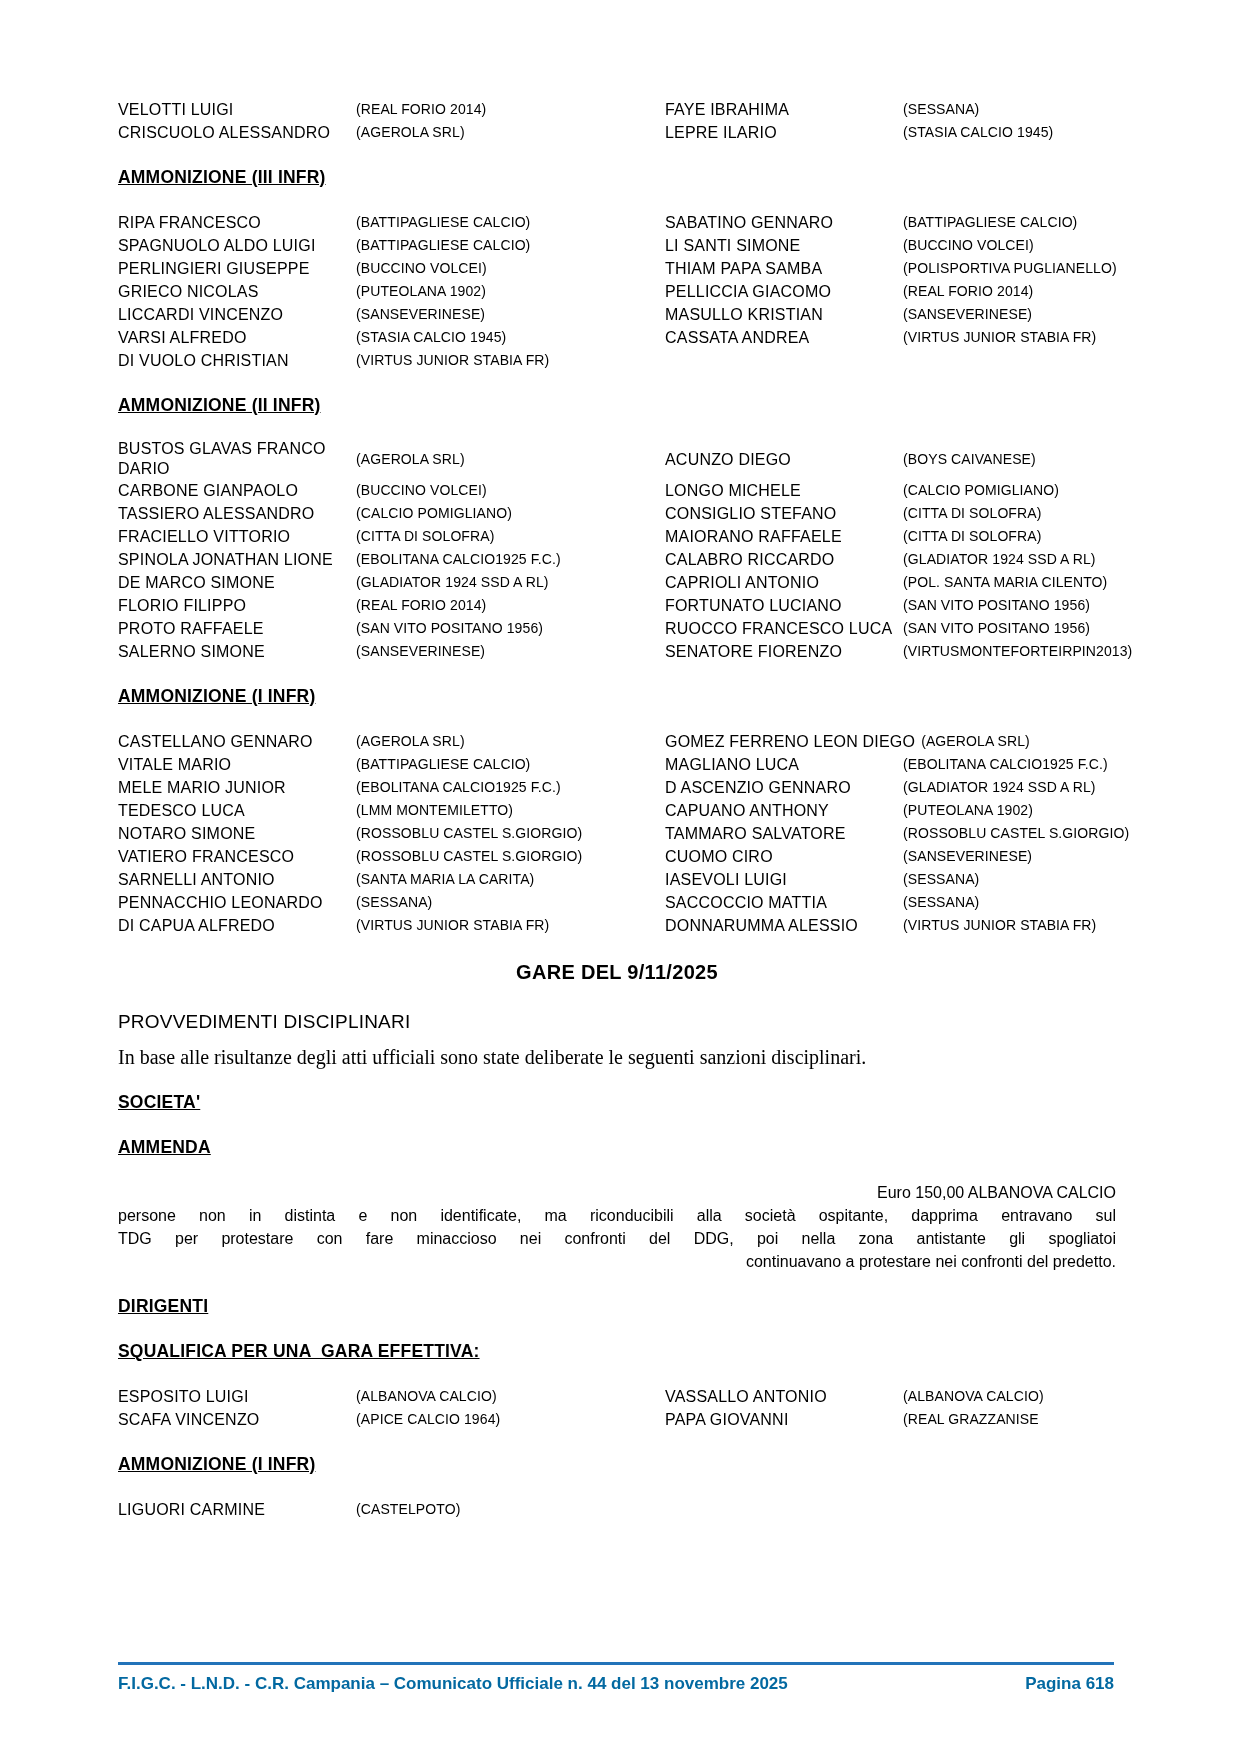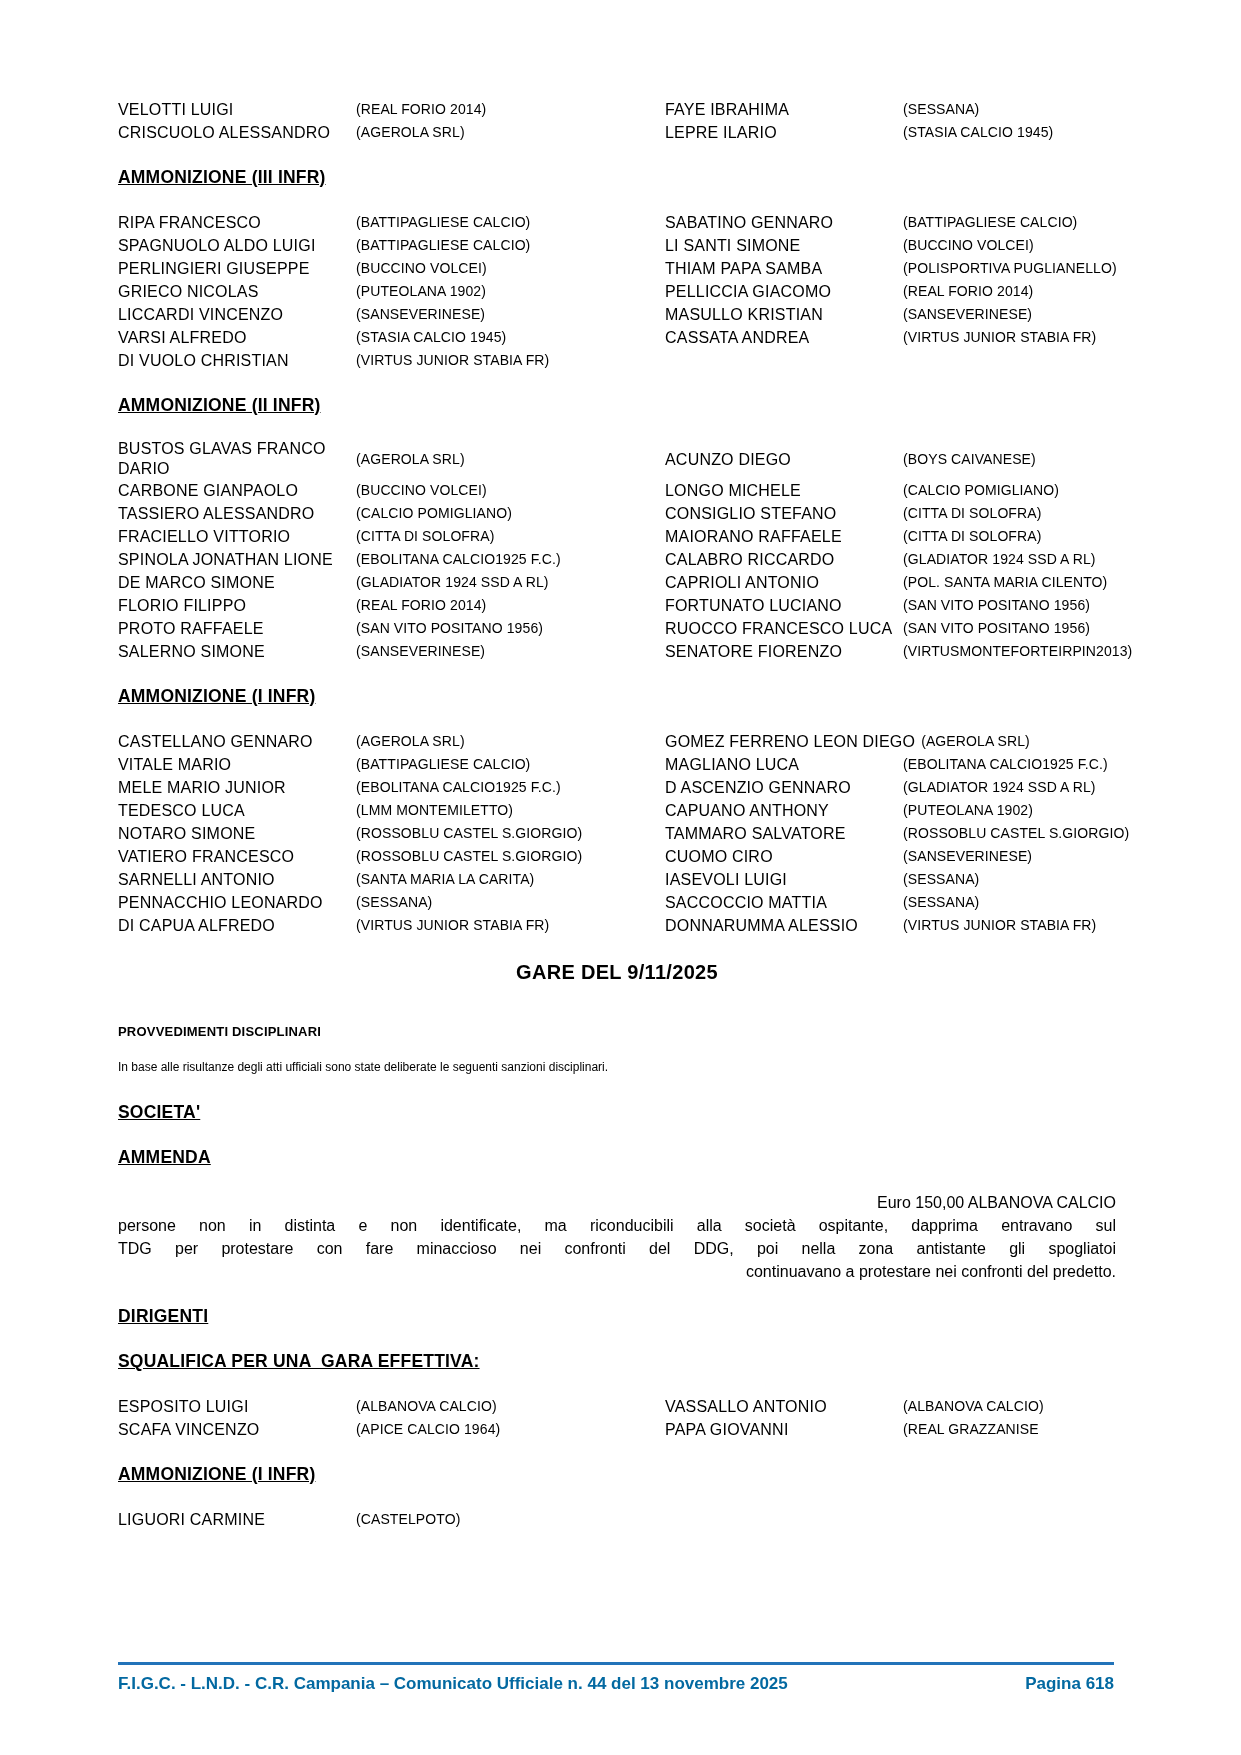--- a/index.html
+++ b/index.html
@@ -60,30 +60,31 @@
   }
   .center-heading {
     margin:22px 0;
     font-size:20px;
     font-weight:bold;
     line-height:27px;
     text-align:center;
     letter-spacing:0.3px;
   }
   .doc-title {
-    margin:34px 0 0 0;
-    font-size:13px;
-    font-weight:bold;
+    margin:24px 0 0 0;
+    font-size:19px;
+    font-weight:normal;
     line-height:23px;
     letter-spacing:0.2px;
   }
   .paragraph {
     margin:13px 0 0 0;
-    font-size:12px;
+    font-size:20px;
     line-height:23px;
+    font-family:Liberation Serif, serif;
   }
   .sanction { margin:0; font-size:16px; line-height:23px; }
   .sanction .jline { text-align:justify; text-align-last:justify; }
   .sanction .nline { text-align:right; }
   
   .footer {
     position:absolute;
     left:118px; right:127px;
     top:1662px;
   }

